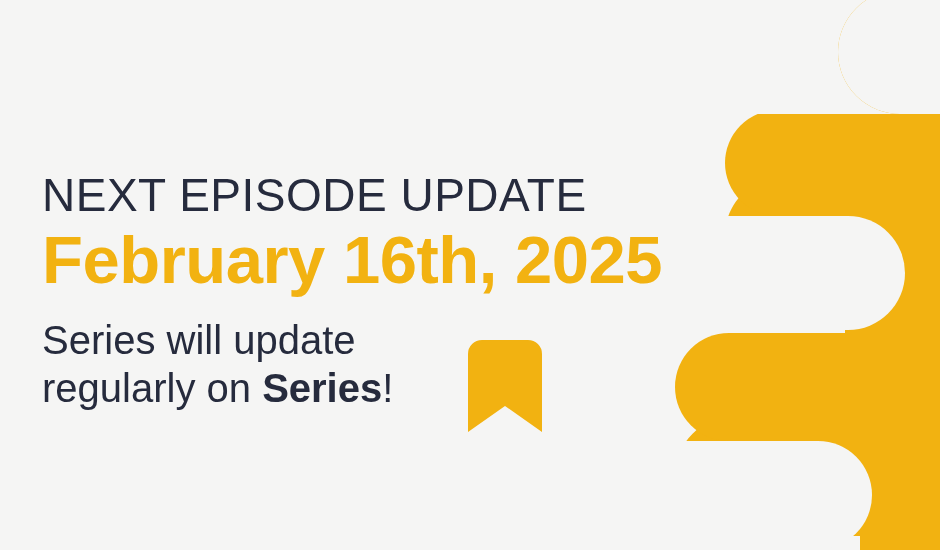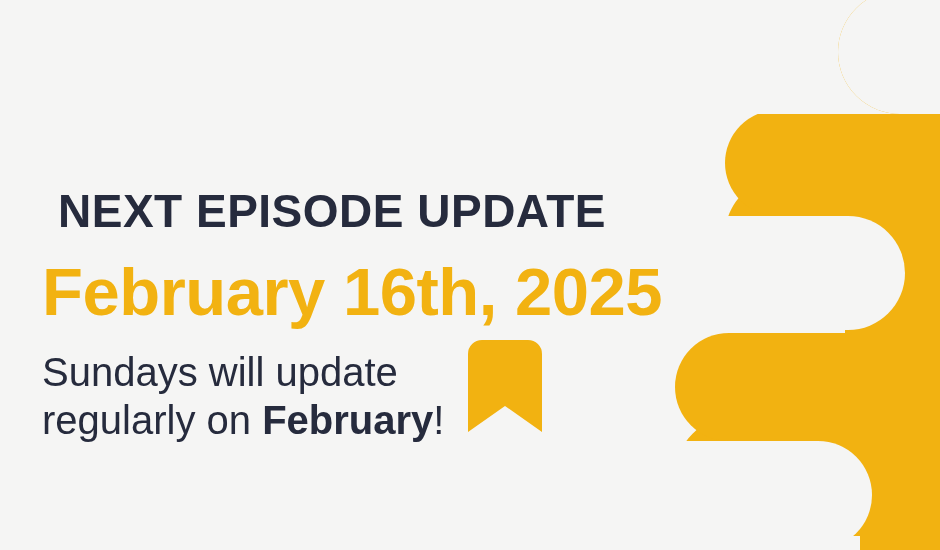--- a/index.html
+++ b/index.html
@@ -35,24 +35,24 @@
   #content {
     position: absolute;
     left: 42px;
     top: 168px;
     width: 620px;
   }
 
   #headline {
     font-size: 46px;
     line-height: 54px;
-    font-weight: bold;
+    font-weight: normal;
     letter-spacing: 0.5px;
     color: #262b3d;
-    margin: 16px;
+    margin: 0;
     white-space: nowrap;
   }
 
   #date-line {
     font-size: 67px;
     line-height: 76px;
     font-weight: bold;
     letter-spacing: -0.5px;
     color: #f2b211;
     margin: 0;
@@ -147,22 +147,22 @@
       <path fill="#f5f5f4" d="M 650 441 L 818 441 A 54 54 0 0 1 872 495 A 54 54 0 0 1 818 549 L 650 549 Z"></path>
     </g>
   </svg>
 
   <div id="content">
     <div id="headline">NEXT EPISODE UPDATE</div>
 
     <div id="date-line">February 16th, 2025</div>
 
     <div id="subtitle">
-      <span>Sundays will update</span><br>
-      <span>regularly on </span><span class="strong">February</span><span>!</span>
+      <span>Series will update</span><br>
+      <span>regularly on </span><span class="strong">Series</span><span>!</span>
     </div>
   </div>
 
   <svg id="bookmark" viewBox="0 0 74 92" width="74" height="92" xmlns="http://www.w3.org/2000/svg" aria-hidden="true">
     <path fill="#f2b211" d="M 0 14
              A 14 14 0 0 1 14 0
              L 60 0
              A 14 14 0 0 1 74 14
              L 74 92
              L 37 66

